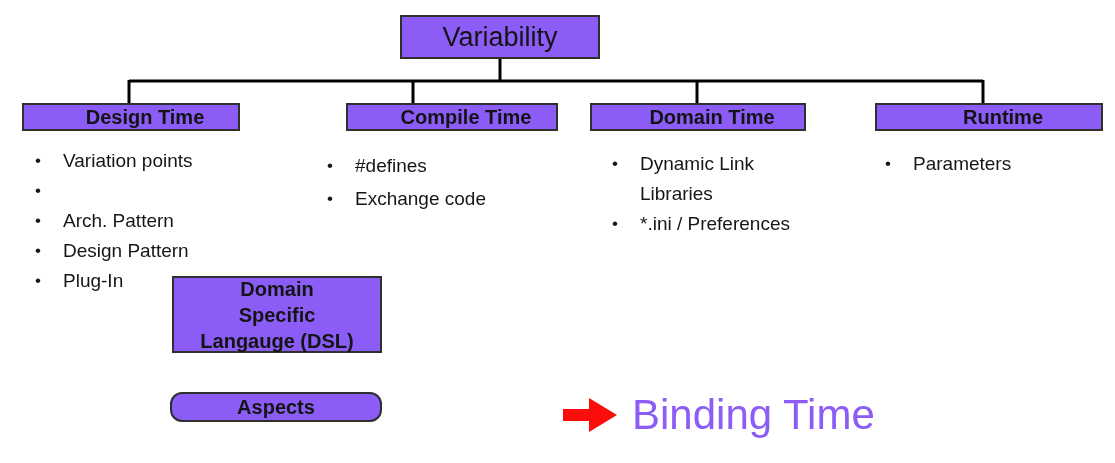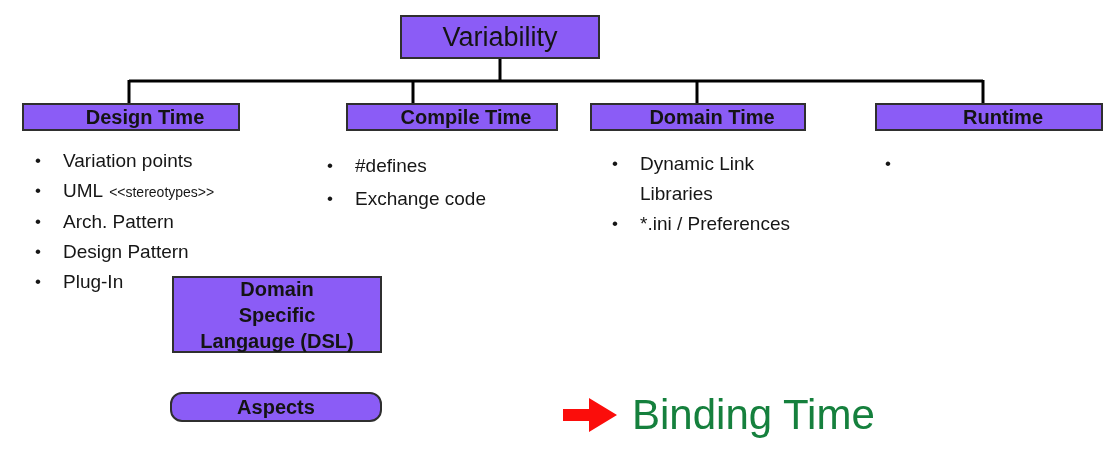--- a/index.html
+++ b/index.html
@@ -77,21 +77,21 @@
     position: absolute;
     left: 563px; top: 393px;
     display: flex;
     align-items: center;
     gap: 15px;
   }
   .annotation .arrow-wrap { display: flex; align-items: center; }
   .binding-label {
     font-size: 42px;
     font-weight: 400;
-    color: #15803d;
+    color: #8b5cf6;
     white-space: nowrap;
     line-height: 44px;
   }
 </style>
 </head>
 <body>
 
 <div class="canvas">
 
   <svg class="connectors" viewBox="0 0 1115 463" xmlns="http://www.w3.org/2000/svg">
@@ -110,21 +110,20 @@
   <div class="gbox branch-box box-startup">Domain Time</div>
   <div class="gbox branch-box box-runtime">Runtime</div>
 
   <ul class="blist list-design">
     <li>
       <span class="blt">•</span>
       <span class="txt">Variation points</span>
     </li>
     <li>
       <span class="blt">•</span>
-      <span class="txt"><span>UML</span><span class="small">&lt;&lt;stereotypes&gt;&gt;</span></span>
     </li>
     <li>
       <span class="blt">•</span>
       <span class="txt">Arch. Pattern</span>
     </li>
     <li>
       <span class="blt">•</span>
       <span class="txt">Design Pattern</span>
     </li>
     <li>
@@ -151,20 +150,21 @@
     </li>
     <li>
       <span class="blt">•</span>
       <span class="txt">*.ini / Preferences</span>
     </li>
   </ul>
 
   <ul class="blist list-runtime">
     <li>
       <span class="blt">•</span>
+      <span class="txt">Parameters</span>
     </li>
   </ul>
 
   <div class="gbox dsl-box">Domain
 Specific
 Langauge (DSL)</div>
   <div class="gbox aspects-box">Aspects</div>
 
   <div class="annotation">
     <span class="arrow-wrap">

